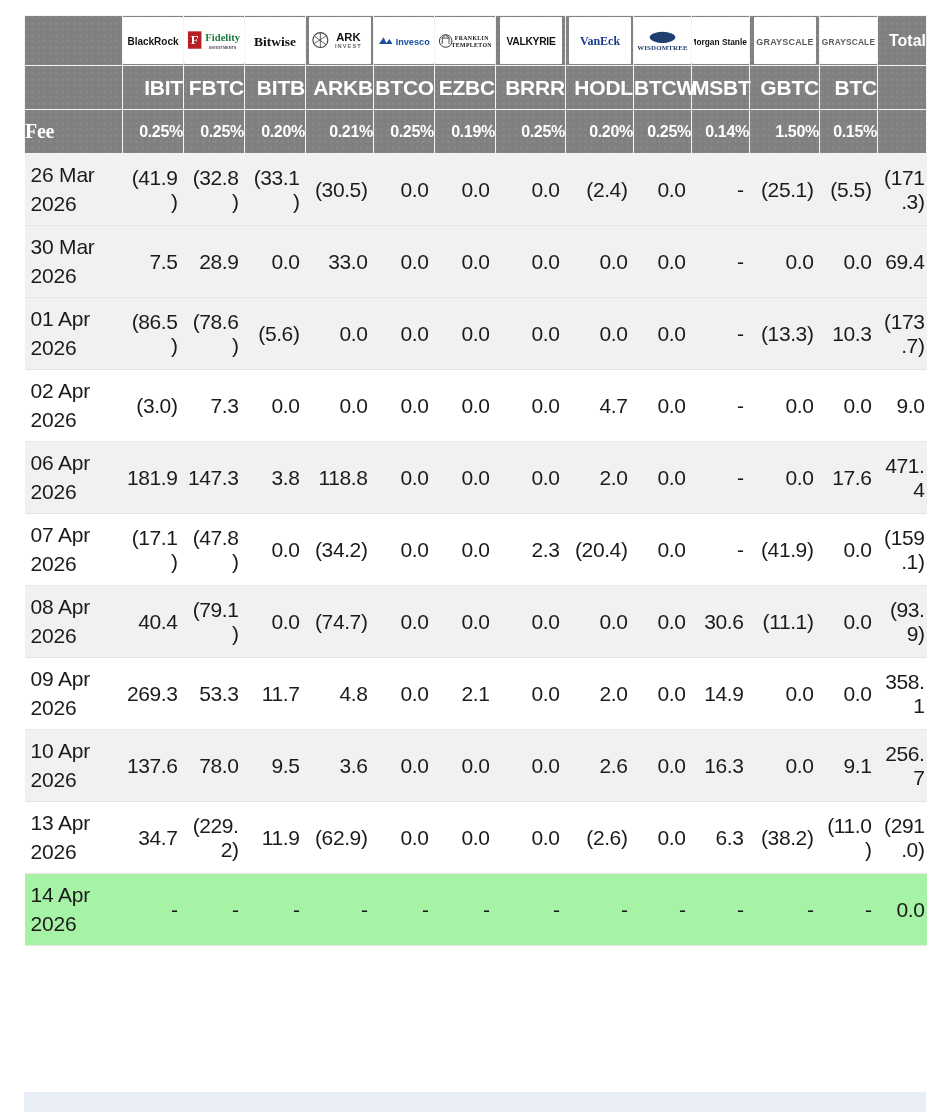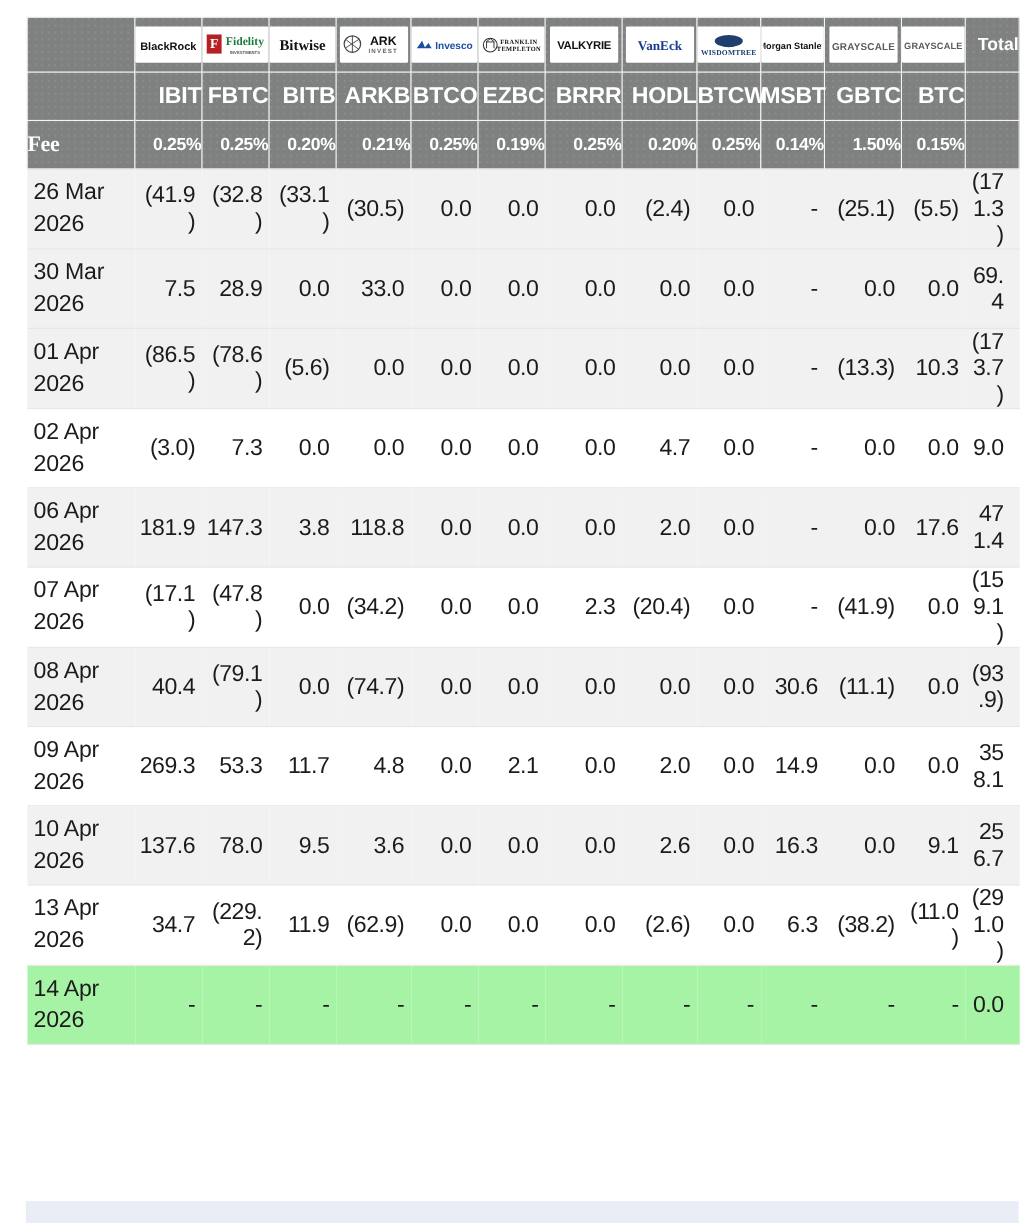--- a/index.html
+++ b/index.html
@@ -71,21 +71,21 @@
     font-size: 16px;
     text-align: right;
     padding-right: 8px;
     vertical-align: middle;
   }
 
   
   .logo-chip {
     background: #ffffff;
     border-radius: 1px;
-    height: 33px;
+    height: 47px;
     width: 100%;
     max-width: 62px;
     margin: 0 auto;
     display: flex;
     align-items: center;
     justify-content: center;
     overflow: hidden;
     box-sizing: border-box;
     padding: 14px 2px;
   }
@@ -107,21 +107,21 @@
     overflow-wrap: break-word;
   }
   #flow-table tbody td.date-cell {
     text-align: left;
     padding-left: 6px;
     font-size: 21px;
     line-height: 1.38;
     letter-spacing: -0.2px;
     color: #1b1b1b;
   }
-  #flow-table tbody td.total-cell { padding-right: 14px; }
+  #flow-table tbody td.total-cell { padding-right: 2px; }
 
   tr.stripe td { background: #f1f1f1; }
   tr.plain  td { background: #ffffff; }
   tr.today  td { background: #a6f3a6; border-bottom: 1px solid #9ae59a; }
 
   .neg { color: #ee3322; }
 
   
   #tail-row {
     position: absolute;

